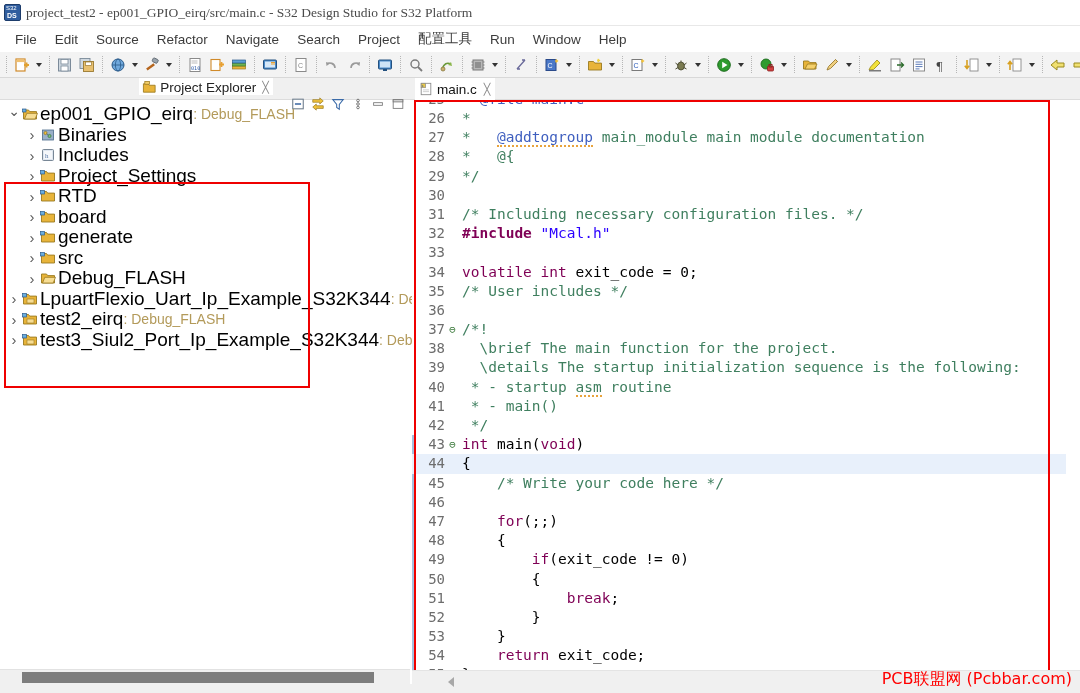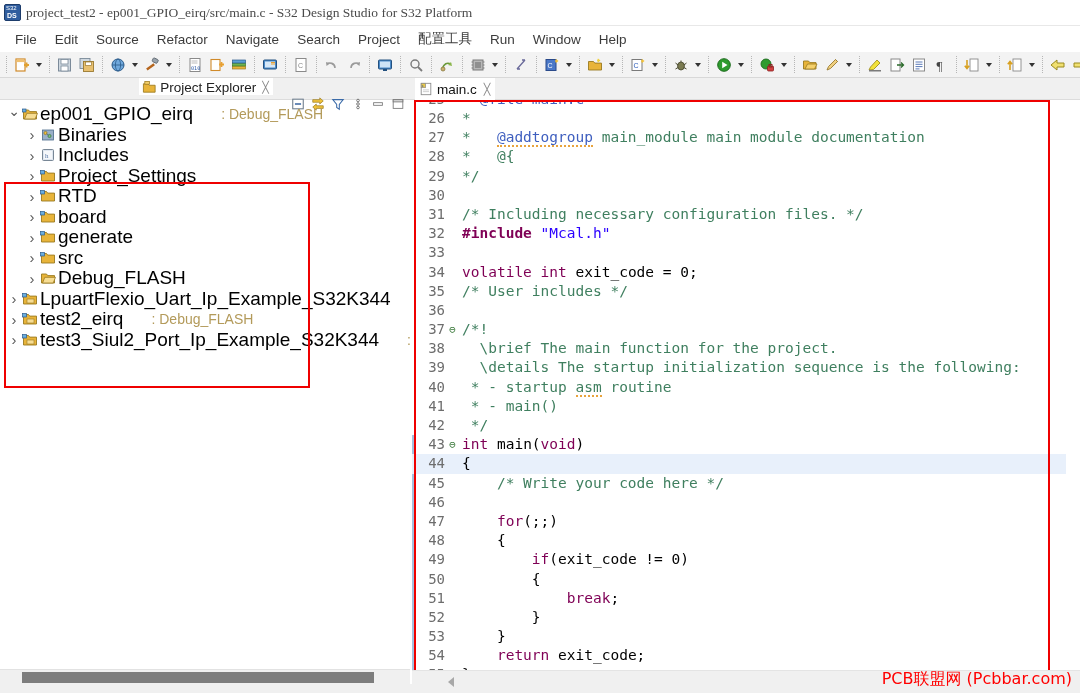--- a/index.html
+++ b/index.html
@@ -141,21 +141,21 @@
   .twisty {
     width: 16px; flex: none; text-align: center;
     color: #5a5a5a; font-size: 11px;
   }
   .twisty.open::before { content: "\2304"; position: relative; top: -3px; font-size: 14px; }
   .twisty.closed::before { content: "\203A"; font-size: 15px; }
   .twisty.none::before { content: ""; }
   .node-ico { width: 18px; flex: none; display: flex; align-items: center; }
   .node-label { font-size: 19px; color: #000; }
   .node-label.grey { color: #999999; }
-  .node-cfg { font-size: 14px; color: #b39a5a; padding-left: 28px; }
+  .node-cfg { font-size: 14px; color: #b39a5a; }
   .indent1 { padding-left: 24px; }
 
   .pe-redbox {
     position: absolute; left: 4px; top: 104px;
     width: 306px; height: 206px;
     border: 2px solid #ef0000;
     pointer-events: none;
   }
   .pe-hscroll-track {
     position: absolute; left: 0; bottom: 9px; width: 410px; height: 15px;

